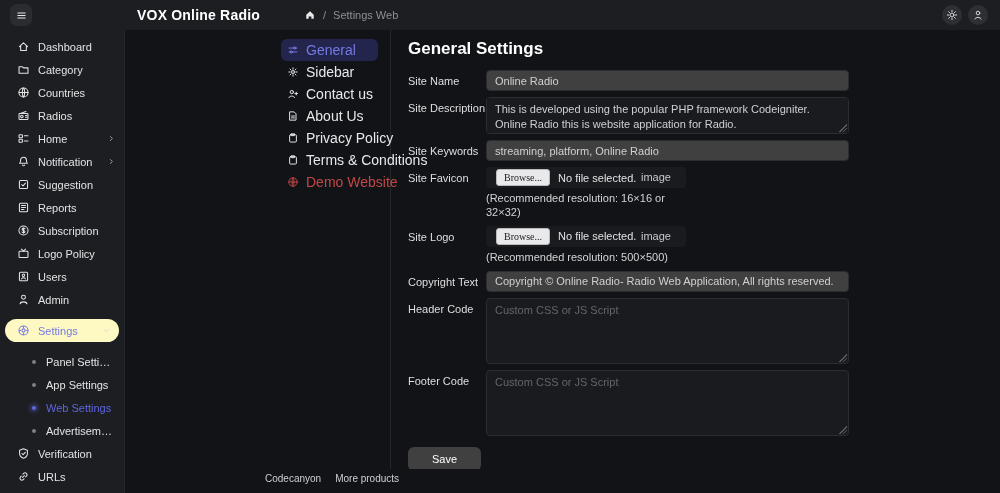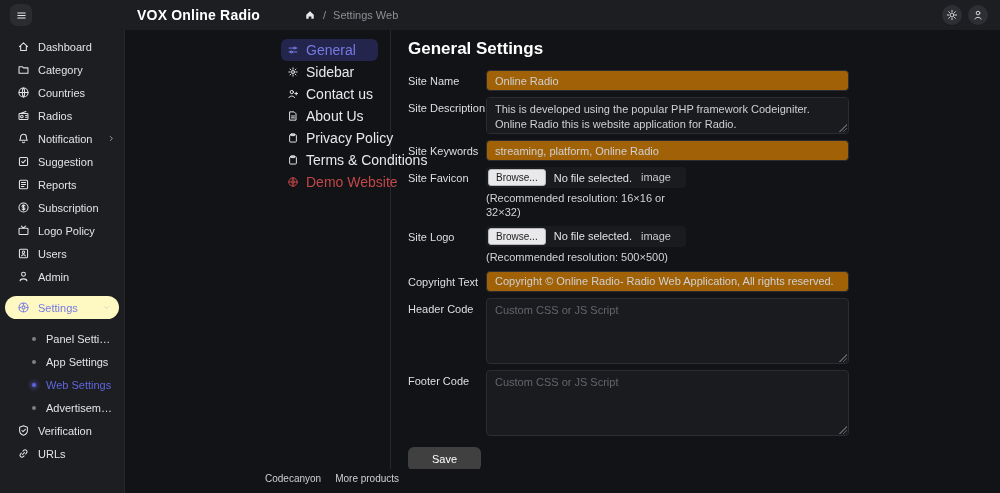--- a/index.html
+++ b/index.html
@@ -72,21 +72,21 @@
   .nav-item.active { background:#24254c; border-radius:6px; color:#7579e4; }
   .nav-item.danger { color:#c24747; }
 
   
   .form-col { flex:1; padding:9px 14px 0 17px; max-width:472px; }
   .form-title { font-size:17px; font-weight:700; color:#ffffff; margin:0 0 11px 0; }
   .field-row { display:flex; margin-bottom:6px; }
   .field-label { width:78px; flex:0 0 78px; font-size:11px; color:#dfdfe1; padding-top:5px; }
   .field-control { flex:1; position:relative; }
   .txt-input {
-    width:100%; height:21px; background:#a16207; border:1px solid #2c2d32; border-radius:4px;
+    width:100%; height:21px; background:#404040; border:1px solid #2c2d32; border-radius:4px;
     color:#cfd0d3; font-size:11px; padding:0 8px; font-family:"Liberation Sans", sans-serif;
     outline:none;
   }
   .ta-wrap { position:relative; }
   textarea.txt-area {
     width:100%; background:#1a1b1f; border:1px solid #2c2d32; border-radius:4px;
     color:#cfd0d3; font-size:11px; padding:4px 8px; resize:none; display:block;
     font-family:"Liberation Sans", sans-serif; line-height:1.35; outline:none;
   }
   textarea.txt-area::placeholder { color:#64656b; }
@@ -96,21 +96,21 @@
     position:absolute; right:2px; bottom:2px; width:9px; height:9px; pointer-events:none;
     background:
       linear-gradient(135deg, transparent 0 55%, #5a5b60 55% 62%, transparent 62% 75%, #5a5b60 75% 82%, transparent 82%);
   }
   .file-box {
     display:inline-flex; align-items:center; background:#1a1b1f; border-radius:4px;
     padding:2px; min-width:200px;
   }
   .browse-btn {
     background:#e9e9ec; color:#1b1b1d; font-size:10px; padding:2px 7px; border-radius:3px;
-    border:1px solid #b9b9bd; cursor:pointer; font-family:Liberation Sans, sans-serif;
+    border:1px solid #b9b9bd; cursor:pointer; font-family:Liberation Serif, serif;margin-left:8px;
   }
   .file-status { font-size:11px; color:#e2e2e4; margin-left:8px; padding-right:6px; }
   .side-label { position:absolute; left:155px; top:4px; font-size:11px; color:#c9c9cc; }
   .file-note { font-size:11px; color:#d4d4d6; line-height:1.27; margin-top:4px; max-width:182px; }
   .save-btn {
     margin-top:5px; background:#404040; color:#ffffff; border:none; border-radius:6px;
     font-size:11px; padding:6px 24px; cursor:pointer; font-family:"Liberation Sans", sans-serif;
   }
 
   
@@ -201,20 +201,35 @@
                 <rect x="2.5" y="5.5" width="11" height="7.5" rx="1"></rect>
                 <path d="M4 5.5 11 3M10.5 8h2M10.5 10.2h2"></path>
                 <circle cx="6" cy="9.2" r="1.6"></circle>
               </svg>
             </span>
             <span class="s-label">Radios</span>
           </div>
           <div class="side-item">
             <span class="s-icon">
               <svg width="13" height="13" viewBox="0 0 16 16" fill="none" stroke="currentColor" stroke-width="1.3" stroke-linecap="round" stroke-linejoin="round">
+                <rect x="2.5" y="3.5" width="4.2" height="3.6" rx=".8"></rect>
+                <rect x="2.5" y="9" width="4.2" height="3.6" rx=".8"></rect>
+                <path d="M9 4.5h4.5M9 11h4.5"></path>
+              </svg>
+            </span>
+            <span class="s-label">Home</span>
+            <span class="s-chev">
+              <svg width="9" height="9" viewBox="0 0 16 16" fill="none" stroke="currentColor" stroke-width="1.3" stroke-linecap="round" stroke-linejoin="round">
+                <path d="m6 4.5 3.5 3.5L6 11.5"></path>
+              </svg>
+            </span>
+          </div>
+          <div class="side-item">
+            <span class="s-icon">
+              <svg width="13" height="13" viewBox="0 0 16 16" fill="none" stroke="currentColor" stroke-width="1.3" stroke-linecap="round" stroke-linejoin="round">
                 <path d="M8 2.8a3.6 3.6 0 0 0-3.6 3.6c0 2.8-1.2 3.8-1.2 3.8h9.6s-1.2-1-1.2-3.8A3.6 3.6 0 0 0 8 2.8ZM6.7 12.4a1.4 1.4 0 0 0 2.6 0"></path>
               </svg>
             </span>
             <span class="s-label">Notification</span>
             <span class="s-chev">
               <svg width="9" height="9" viewBox="0 0 16 16" fill="none" stroke="currentColor" stroke-width="1.3" stroke-linecap="round" stroke-linejoin="round">
                 <path d="m6 4.5 3.5 3.5L6 11.5"></path>
               </svg>
             </span>
           </div>

